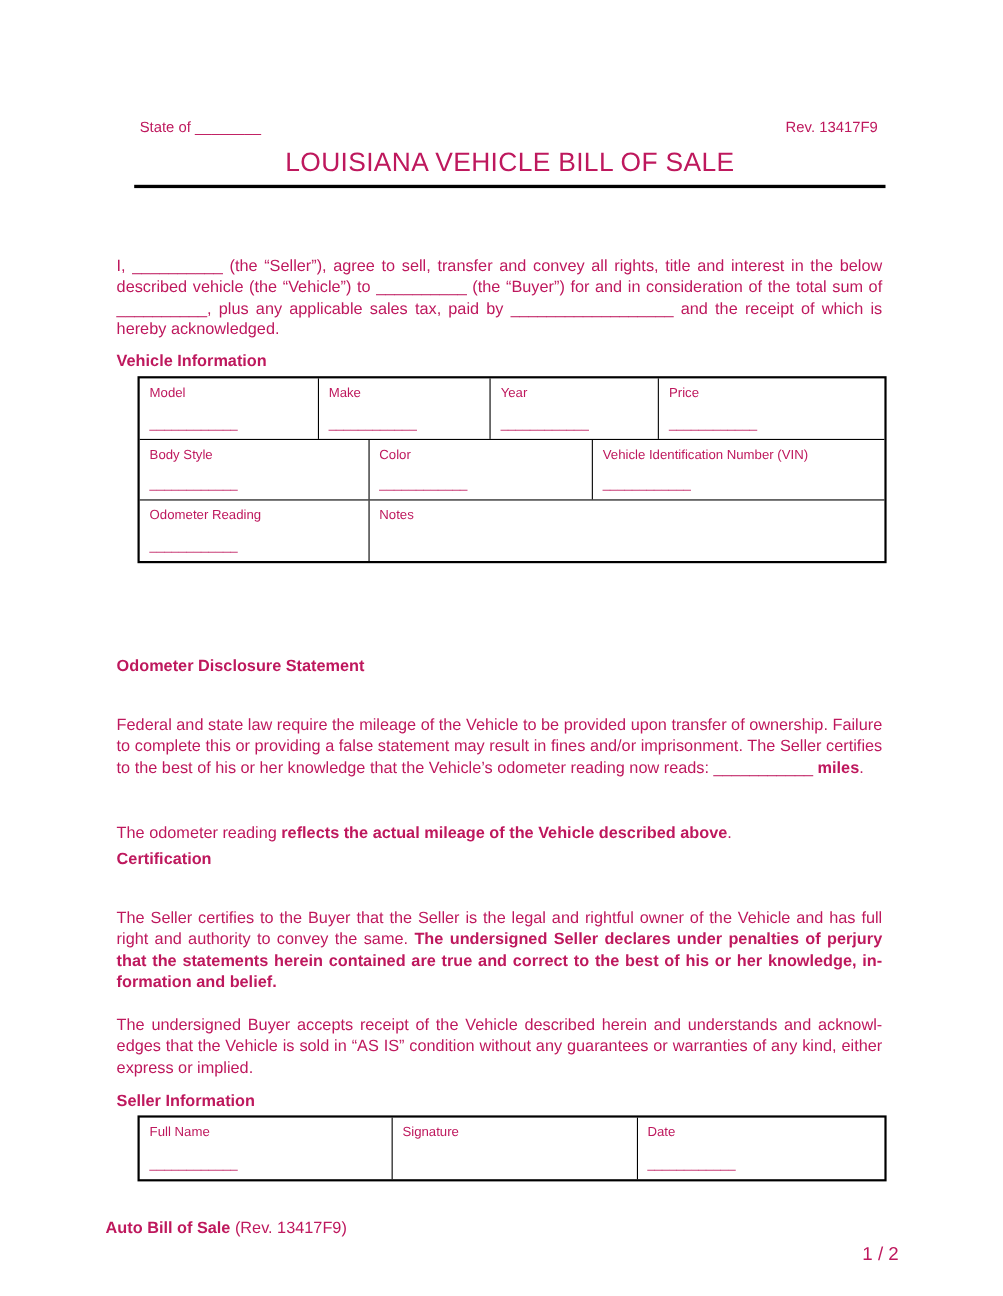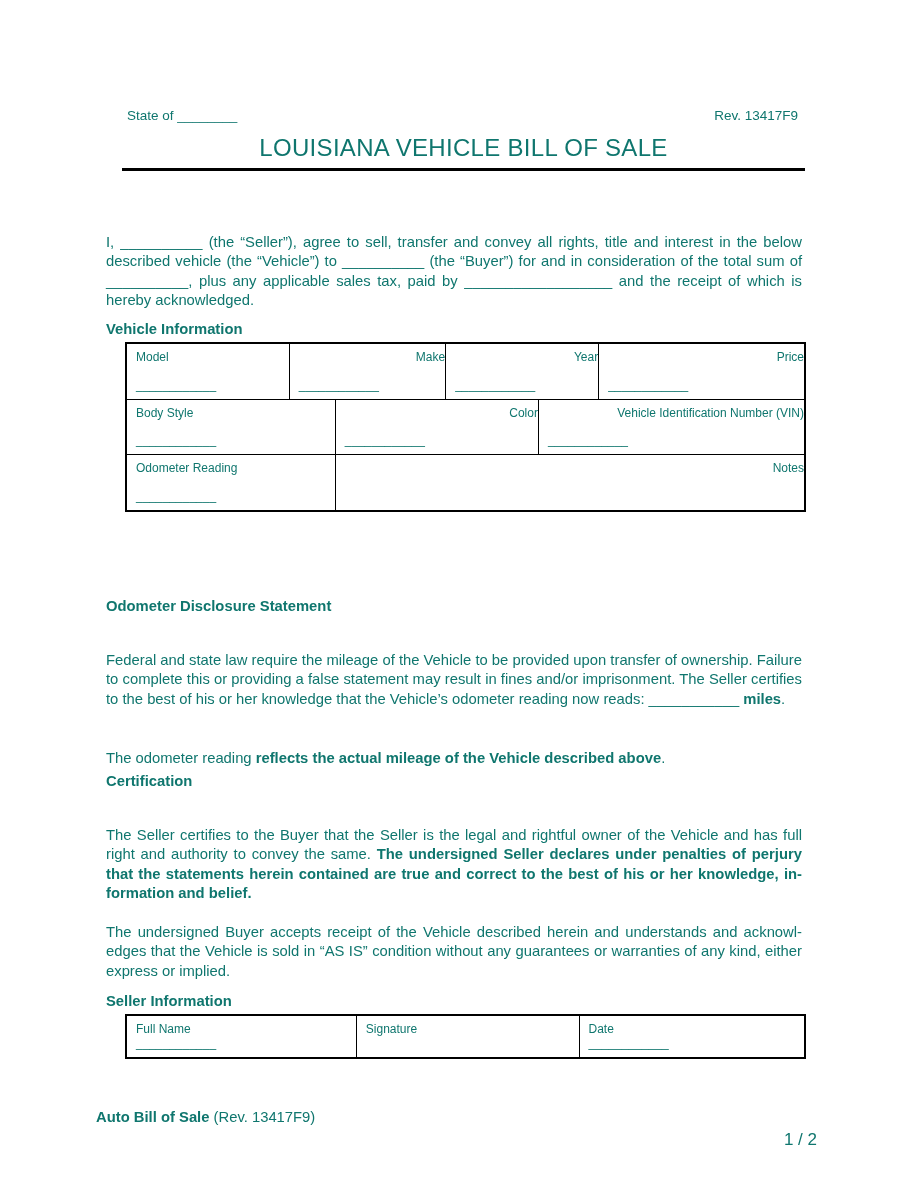--- a/index.html
+++ b/index.html
@@ -1,35 +1,35 @@
 <!DOCTYPE html>
 <html><head>
 <meta charset="utf-8">
 <style>
   html,body{margin:0;padding:0;background:#ffffff;}
   .page{
-    position:relative;width:912px;height:1178px;background:#fff;color:#0f766e;
+    position:relative;width:912px;height:1178px;background:#fff;color:#be185d;
     font-family:"Liberation Sans","DejaVu Sans",sans-serif;overflow:hidden;
   }
   .abs{position:absolute;}
   
   .header-row{top:108px;left:127px;right:114px;display:flex;justify-content:space-between;font-size:13.5px;}
   .doc-title{top:134px;left:122px;width:683px;text-align:center;font-weight:normal;font-size:24px;letter-spacing:0.3px;white-space:nowrap;}
   .title-rule{top:168px;left:122px;width:683px;height:3px;background:#000;}
   
   .para{left:106px;width:696px;font-size:14.8px;line-height:19.5px;text-align:justify;}
   .heading{left:106px;font-size:14.8px;font-weight:bold;line-height:19.5px;white-space:nowrap;}
   
   .ftable{left:125px;width:681px;border:2.5px solid #000;box-sizing:border-box;background:#fff;}
   .frow{display:flex;}
   .frow + .frow{border-top:1.5px solid #000;}
   .fcell{position:relative;box-sizing:border-box;padding:6px 0 0 9px;}
   .vtable .fcell{height:54.6px;}
-  .vtable .fcell + .fcell{border-left:1.5px solid #000;text-align:right;}
-  .stable .fcell{height:41px;}
+  .vtable .fcell + .fcell{border-left:1.5px solid #000;}
+  .stable .fcell{height:56px;}
   .stable .fcell + .fcell{border-left:1px solid #000;}
   .fcell-label{font-size:12px;line-height:14px;}
   .fcell-blank{position:absolute;left:9px;bottom:8px;font-size:12px;line-height:12px;white-space:nowrap;}
   
   .footer-line{top:1109px;left:96px;font-size:14.8px;white-space:nowrap;}
   .page-indicator{top:1130px;right:95px;font-size:17px;white-space:nowrap;}
   b{font-weight:bold;}
 </style>
 </head>
 <body>

